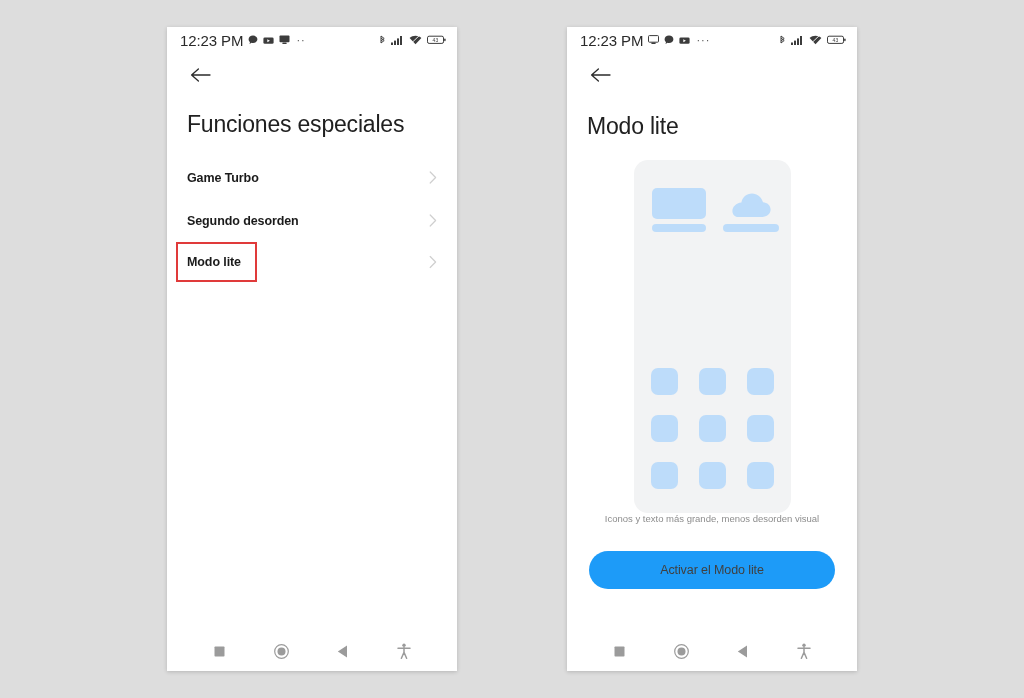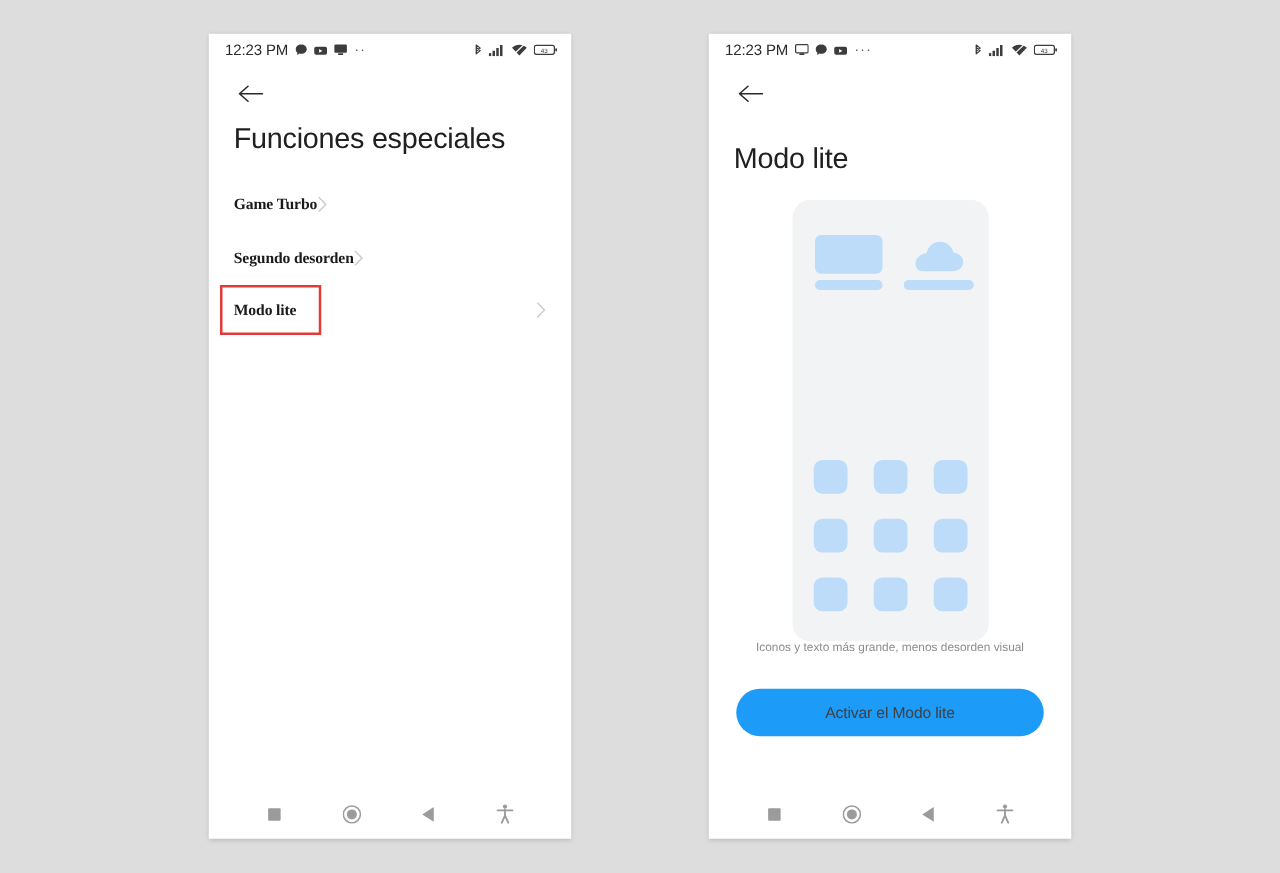--- a/index.html
+++ b/index.html
@@ -35,21 +35,21 @@
     padding: 0 11px 0 13px;
     box-sizing: border-box;
     flex: none;
   }
   .status-left, .status-right {
     display: flex;
     align-items: center;
     gap: 5px;
   }
   .status-time {
-    font-size: 12px;
+    font-size: 15px;
     color: #2a2a2a;
     letter-spacing: -0.1px;
     white-space: nowrap;
   }
   .sicon { display: block; }
   .status-dots {
     font-size: 11px;
     color: #555;
     letter-spacing: 1px;
     line-height: 6px;
@@ -70,41 +70,41 @@
     display: flex; align-items: center; justify-content: center;
     cursor: pointer;
   }
 
   
   .page-title {
     font-size: 23px;
     font-weight: 300;
     color: #202020;
     padding: 0 20px;
+    margin-top: 14px;
     margin-bottom: 18px;
     letter-spacing: -0.2px;
     flex: none;
   }
   #phone-right .page-title { margin-top: 16px; margin-bottom: 12px; }
 
   
   .settings-list {
     flex: 1 1 auto;
     padding: 0 20px;
     box-sizing: border-box;
   }
   .list-item {
     height: 43px;
     display: flex;
     align-items: center;
-    justify-content: flex-start;
+    justify-content: space-between;
     box-sizing: border-box;
     cursor: pointer;
     position: relative;
-    font-family: Liberation Serif, serif;
   }
   .list-item-label {
     font-size: 12.5px;
     font-weight: bold;
     color: #1a1a1a;
     letter-spacing: -0.1px;
   }
   .chev {
     color: #cfcfcf;
     display: block;

